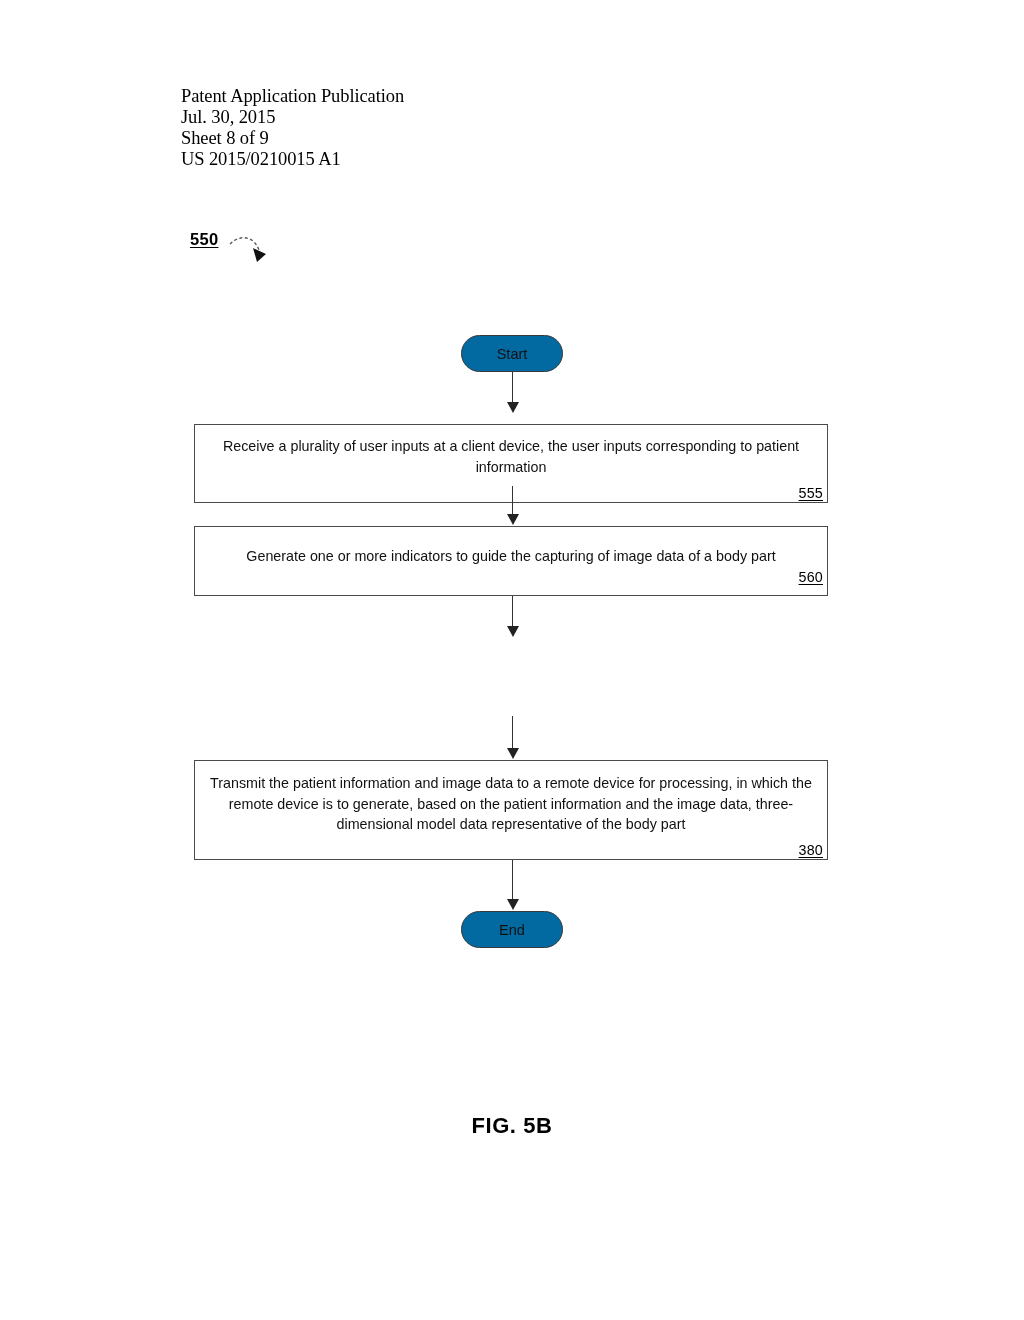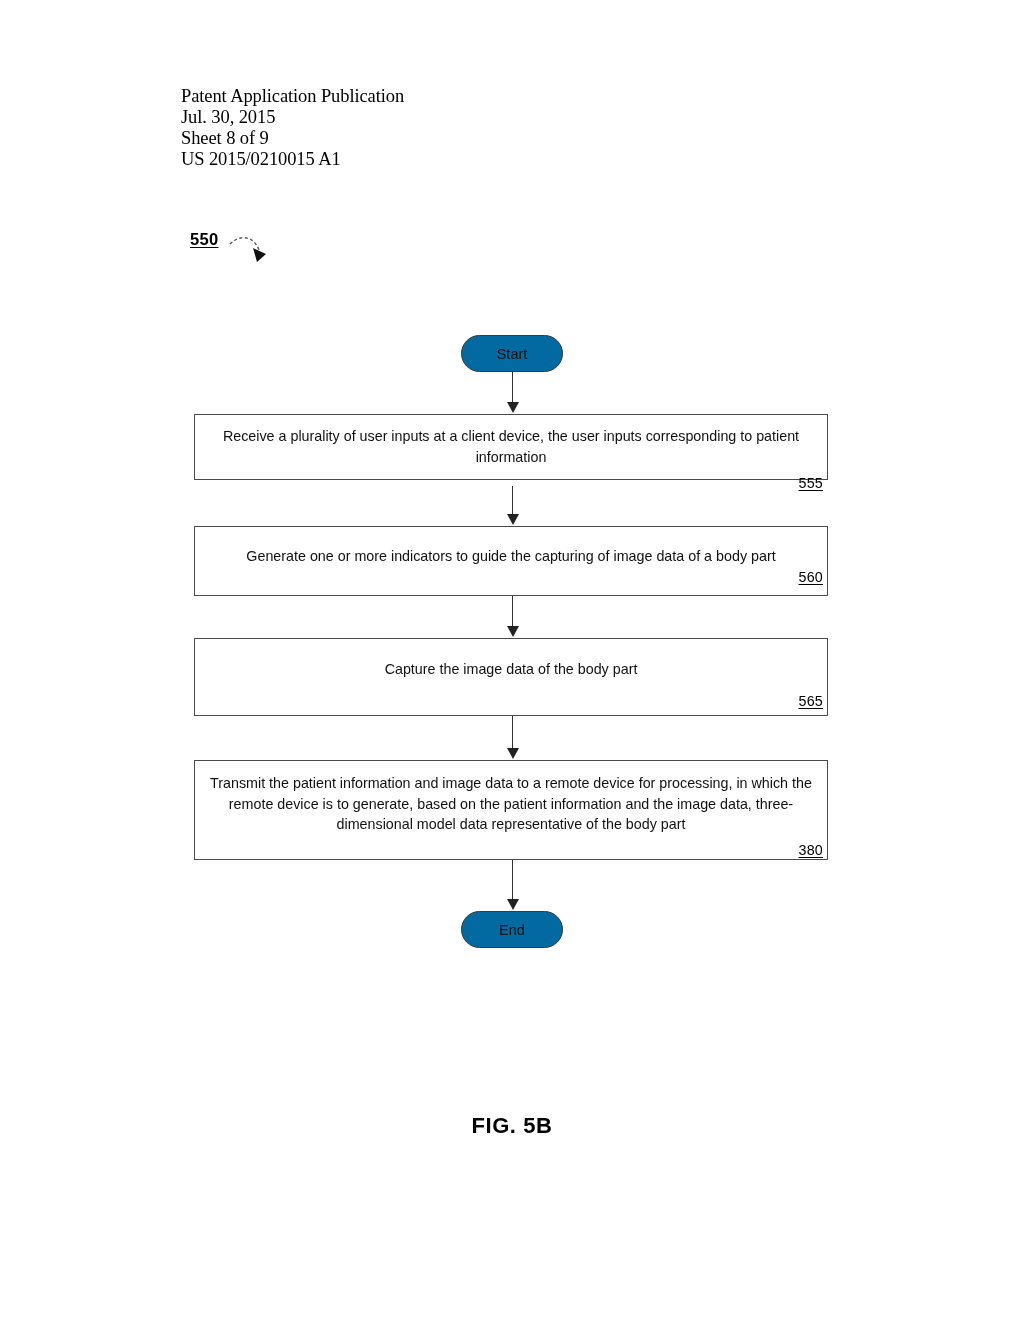--- a/index.html
+++ b/index.html
@@ -112,21 +112,21 @@
     display: block;
     text-align: right;
     font-size: 14.3px;
     line-height: 18px;
     text-decoration: underline;
     text-underline-offset: 2px;
     padding-right: 4px;
     letter-spacing: 0.2px;
   }
 
-  .box-555 { top: 414px; height: 66px; }
+  .box-555 { top: 424px; height: 79px; }
   .box-555 .ptext { padding-top: 11px; }
   .box-555 .pnum  { margin-top: 7px; }
 
   .box-560 { top: 526px; height: 70px; }
   .box-560 .ptext { padding-top: 19px; }
   .box-560 .pnum  { margin-top: 1px; }
 
   .box-565 { top: 638px; height: 78px; }
   .box-565 .ptext { padding-top: 20px; }
   .box-565 .pnum  { margin-top: 12px; }
@@ -230,24 +230,20 @@
   <div class="process box-560">
     <span class="ptext">Generate one or more indicators to guide the capturing of image data of a body part</span>
     <span class="pnum">560</span>
   </div>
 
   <div class="connector conn-3">
     <div class="stem"></div>
     <div class="head"></div>
   </div>
 
-  <div class="process box-565">
-    <span class="ptext">Capture the image data of the body part</span>
-    <span class="pnum">565</span>
-  </div>
 
   <div class="connector conn-4">
     <div class="stem"></div>
     <div class="head"></div>
   </div>
 
   <div class="process box-570">
     <span class="ptext">Transmit the patient information and image data to a remote device for processing, in which the remote device is to generate, based on the patient information and the image data, three-dimensional model data representative of the body part</span>
     <span class="pnum">380</span>
   </div>

